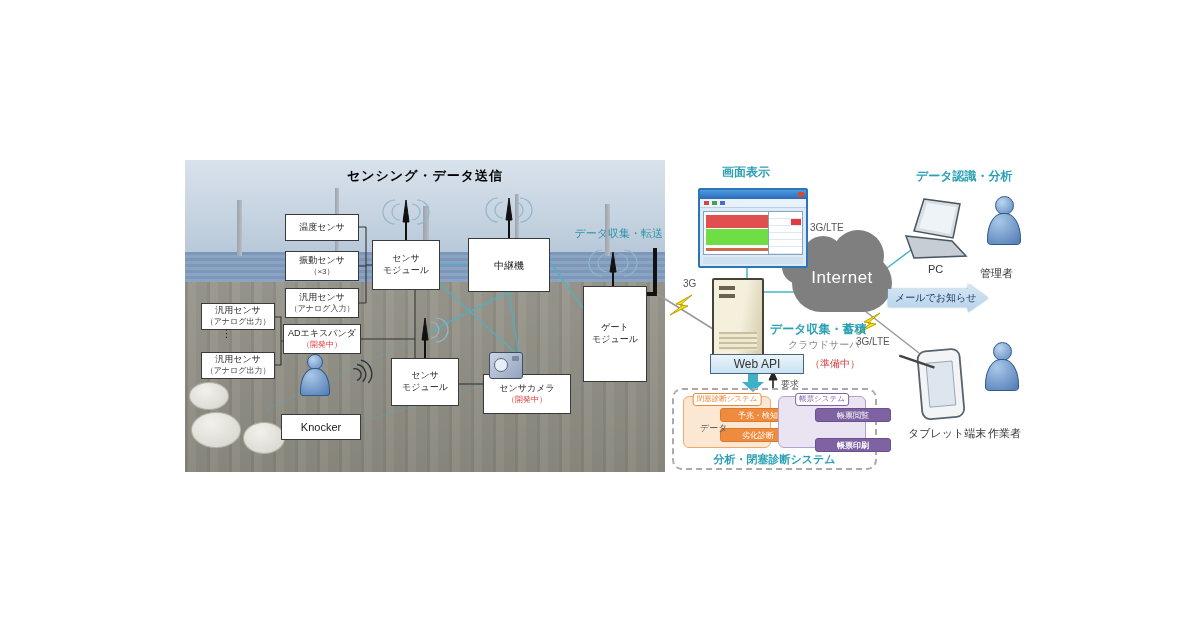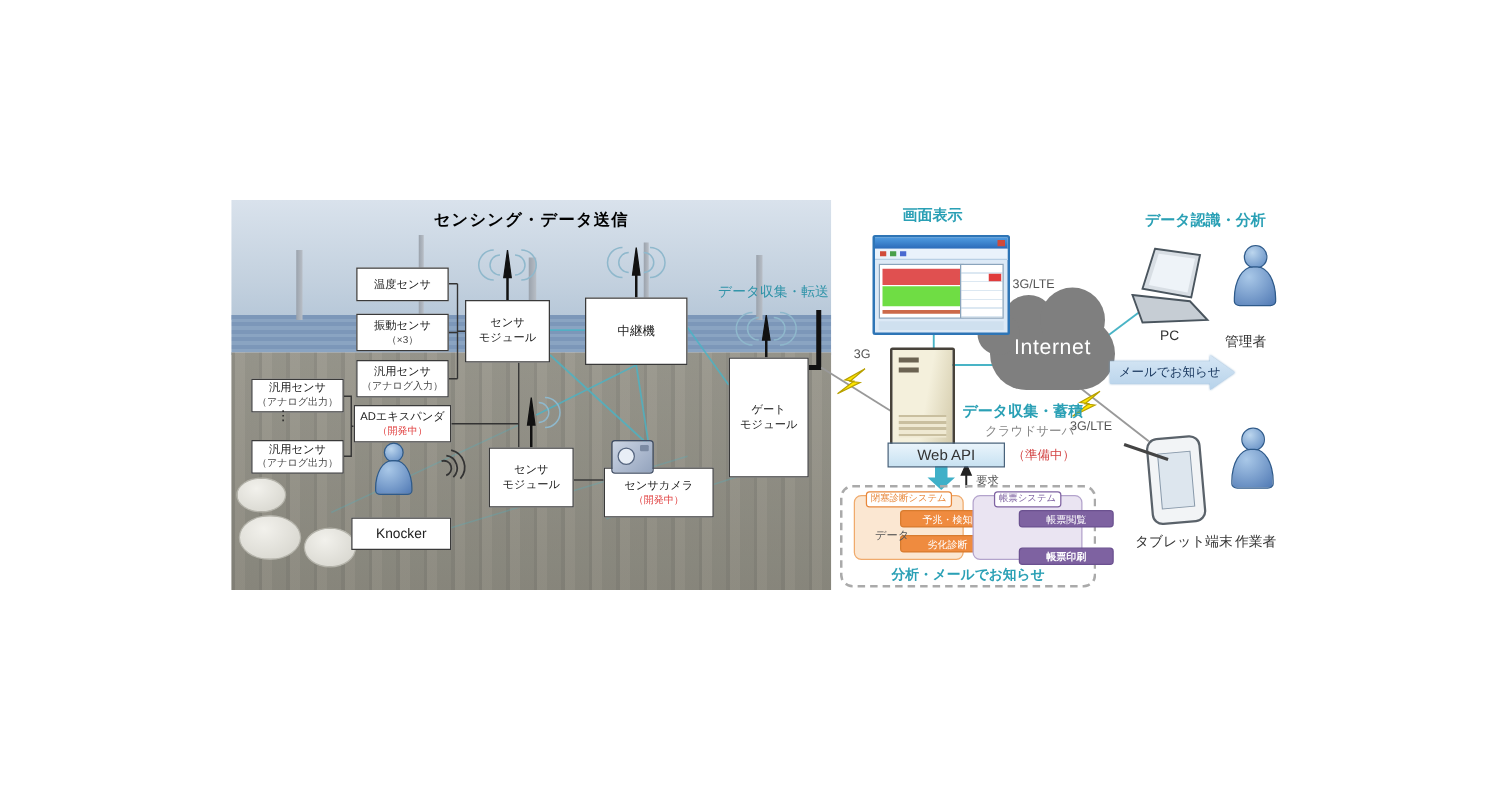--- a/index.html
+++ b/index.html
@@ -328,16 +328,16 @@
     <div class="extgroup grp-orange">
       <div class="hdr">閉塞診断システム</div>
       <div class="bar" style="top:11px;">予兆・検知</div>
       <div class="bar" style="top:31px;">劣化診断</div>
     </div>
     <div class="extgroup grp-purple">
       <div class="hdr">帳票システム</div>
       <div class="bar" style="top:11px;">帳票閲覧</div>
       <div class="bar" style="top:41px;font-weight:bold;">帳票印刷</div>
     </div>
-    <div class="ext-caption">分析・メールでお知らせ</div>
+    <div class="ext-caption">分析・閉塞診断システム</div>
   </div>
 
 </div>
 
 </body></html>

